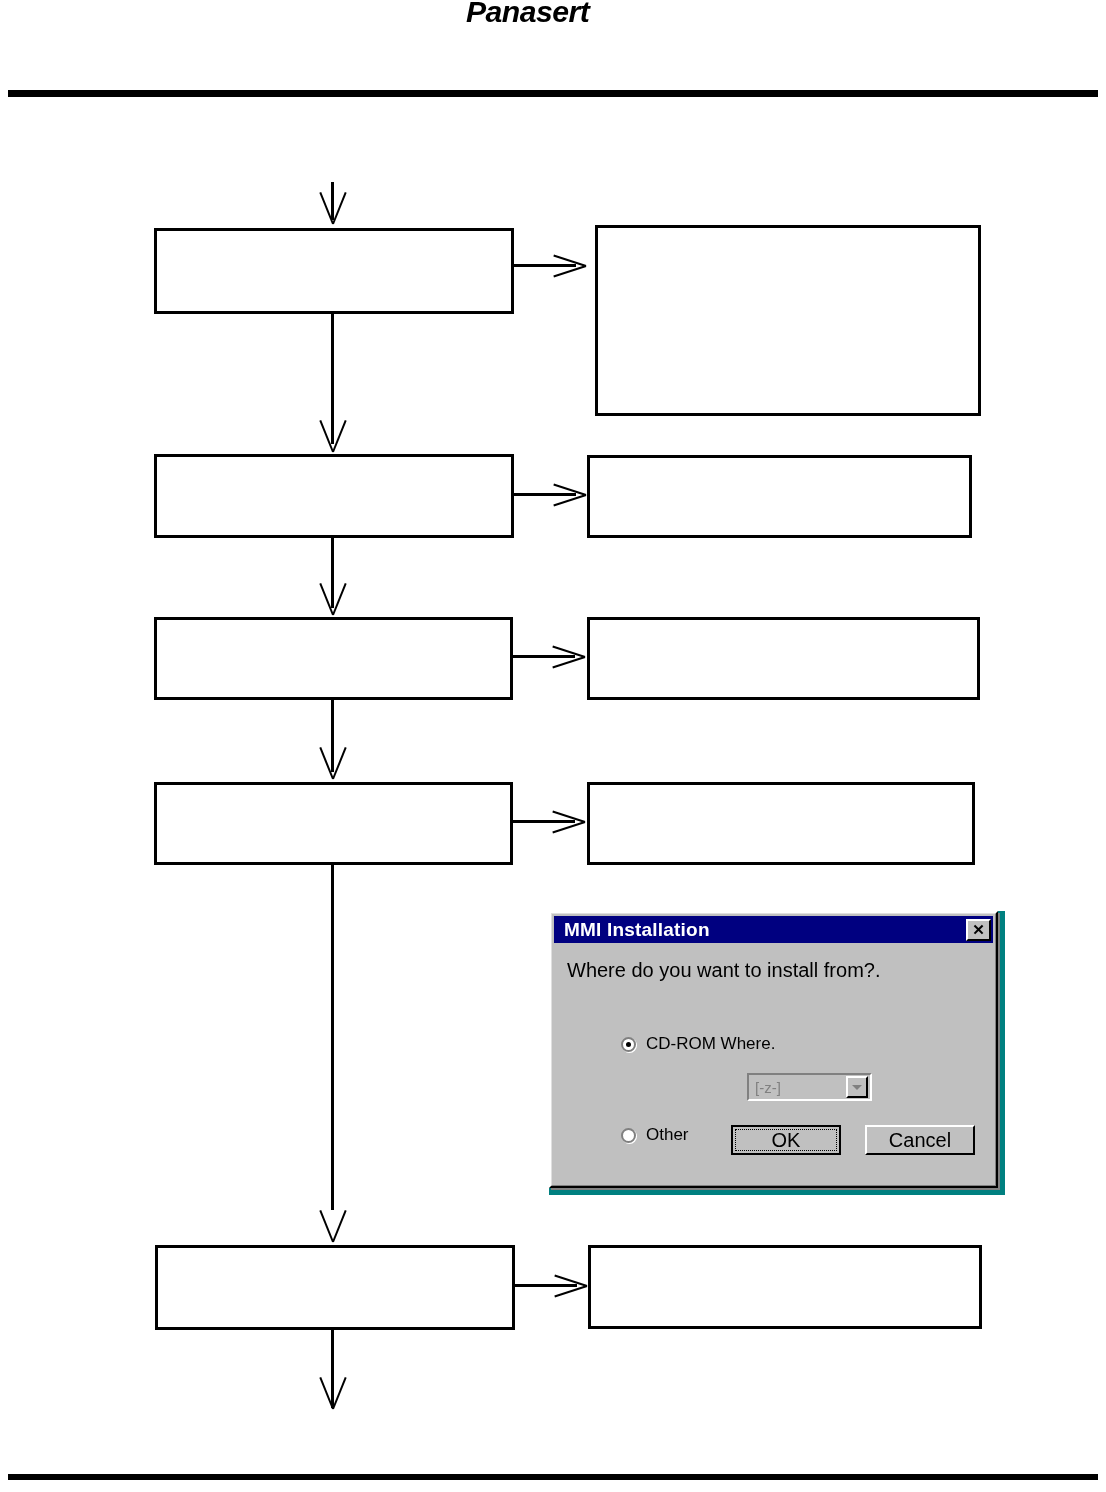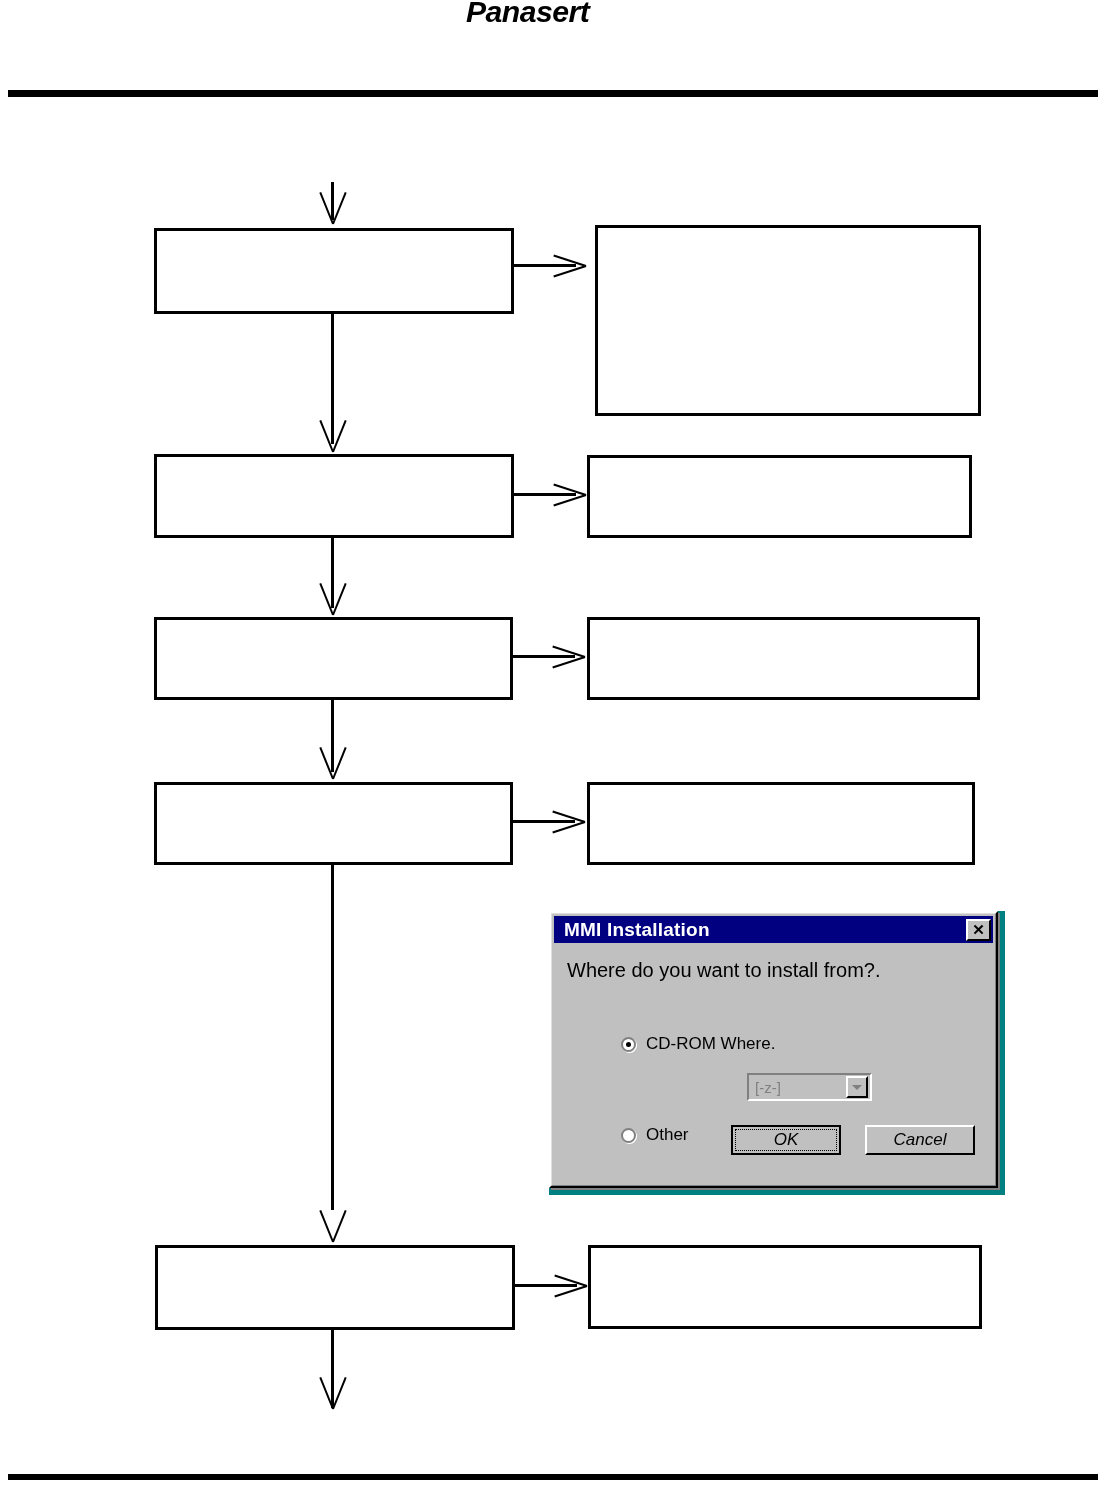--- a/index.html
+++ b/index.html
@@ -281,28 +281,27 @@
     border-top: 5px solid #808080;
   }
   .btn {
     position: absolute;
     height: 30px;
     background: #c0c0c0;
     box-sizing: border-box;
     display: flex;
     align-items: center;
     justify-content: center;
-    font-size: 17px;
+    font-size: 20px;
     color: #000000;
     cursor: default;
     border-top: 2px solid #ffffff;
     border-left: 2px solid #ffffff;
     border-right: 2px solid #000000;
     border-bottom: 2px solid #000000;
-    font-style: italic;
   }
   .btn.ok {
     left: 180px;
     top: 212px;
     width: 110px;
     border: 2px solid #000000;
   }
   .btn.ok .focus-rect {
     position: absolute;
     inset: 2px;

